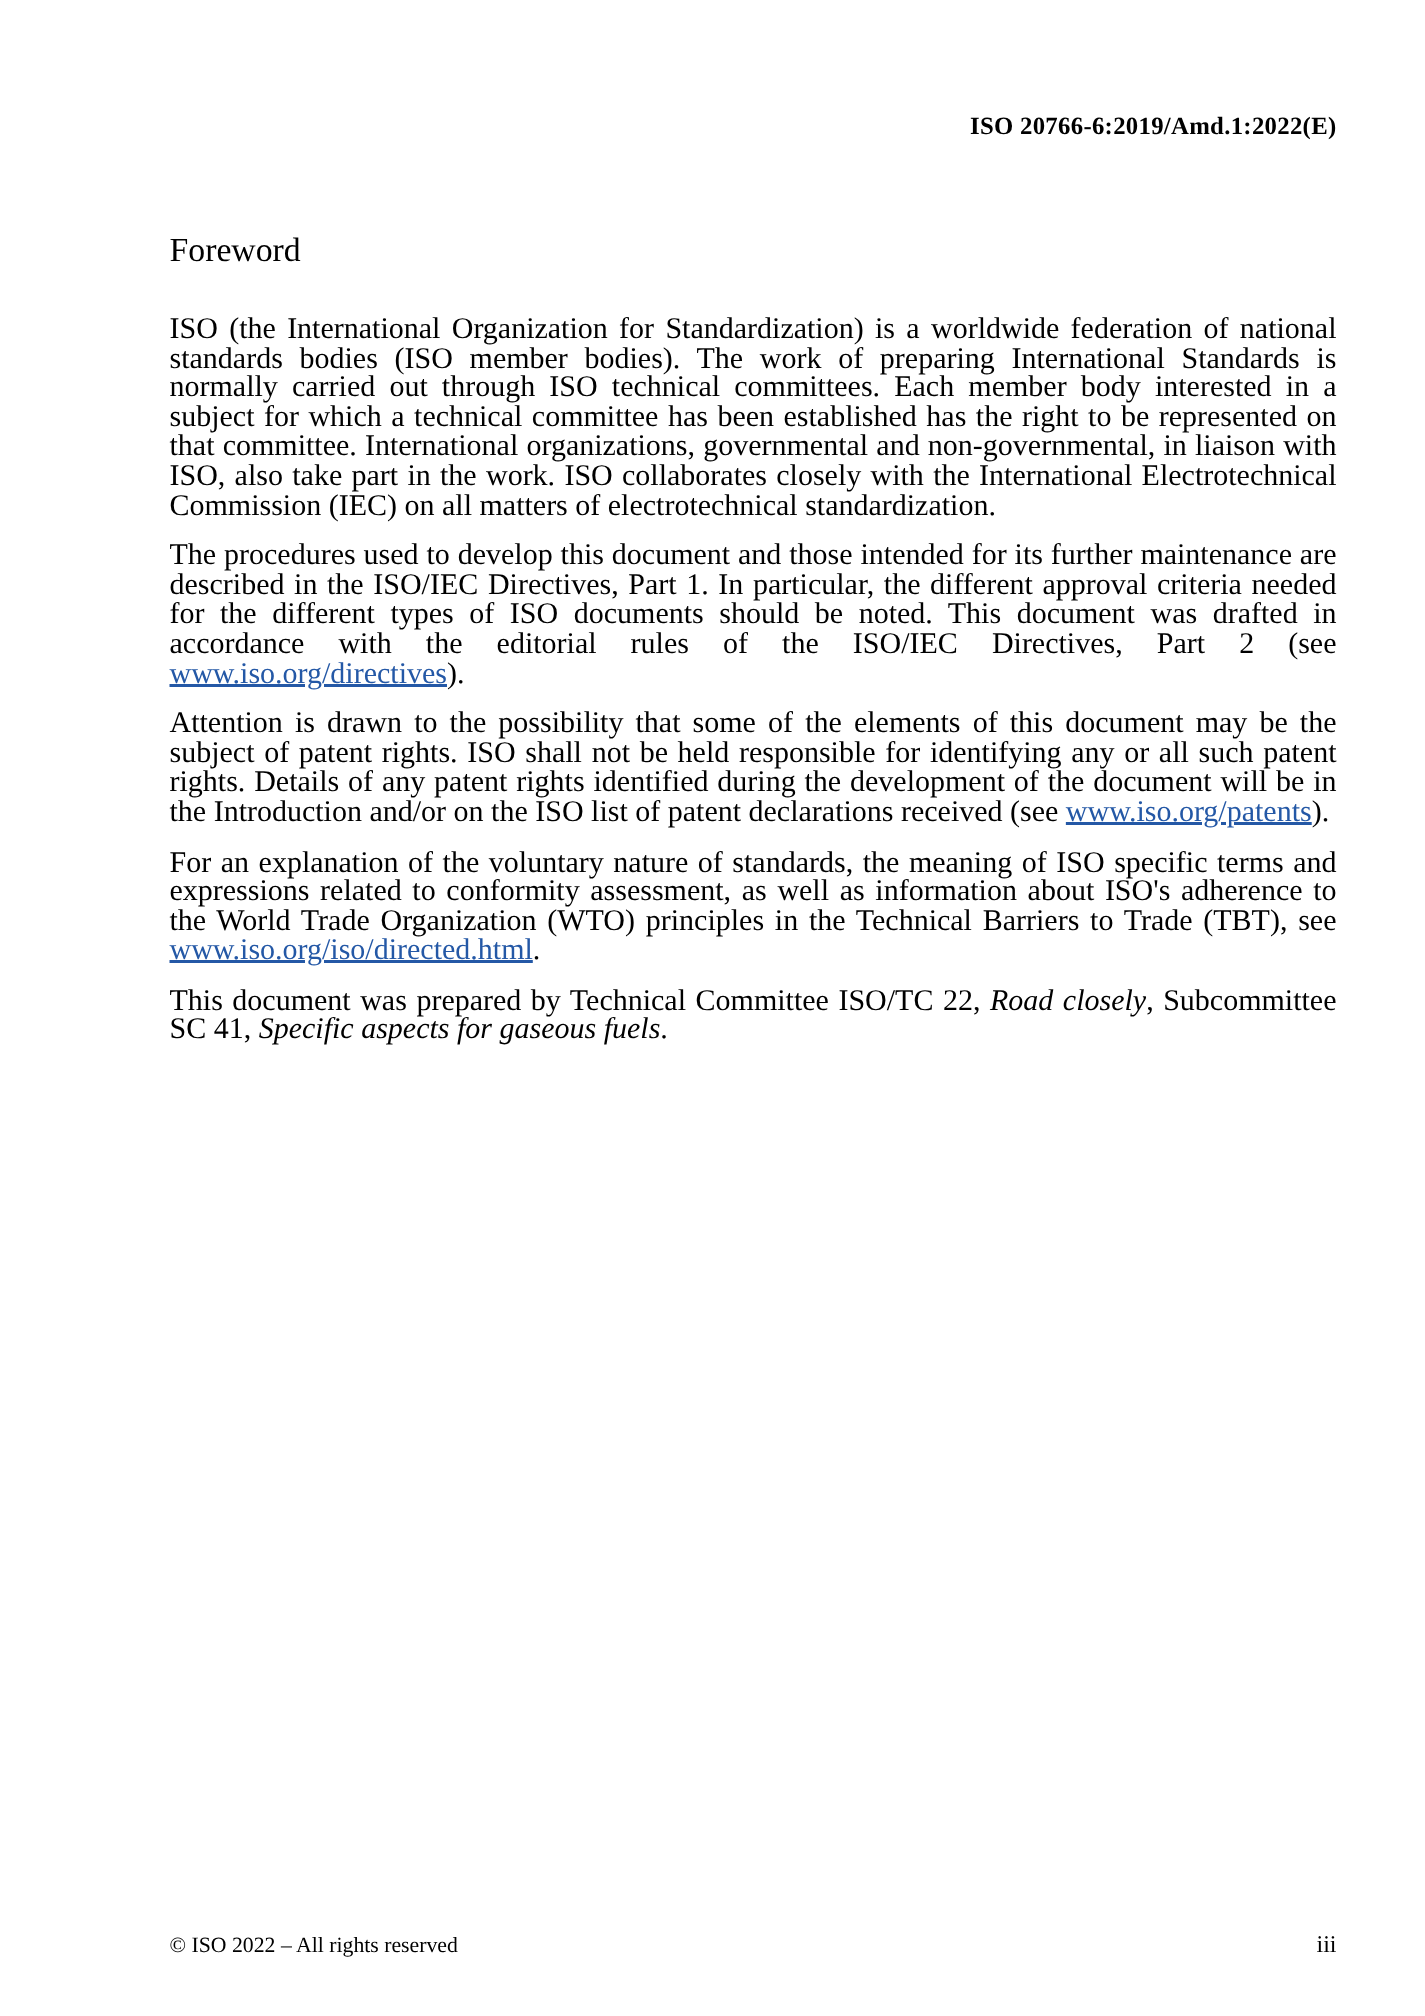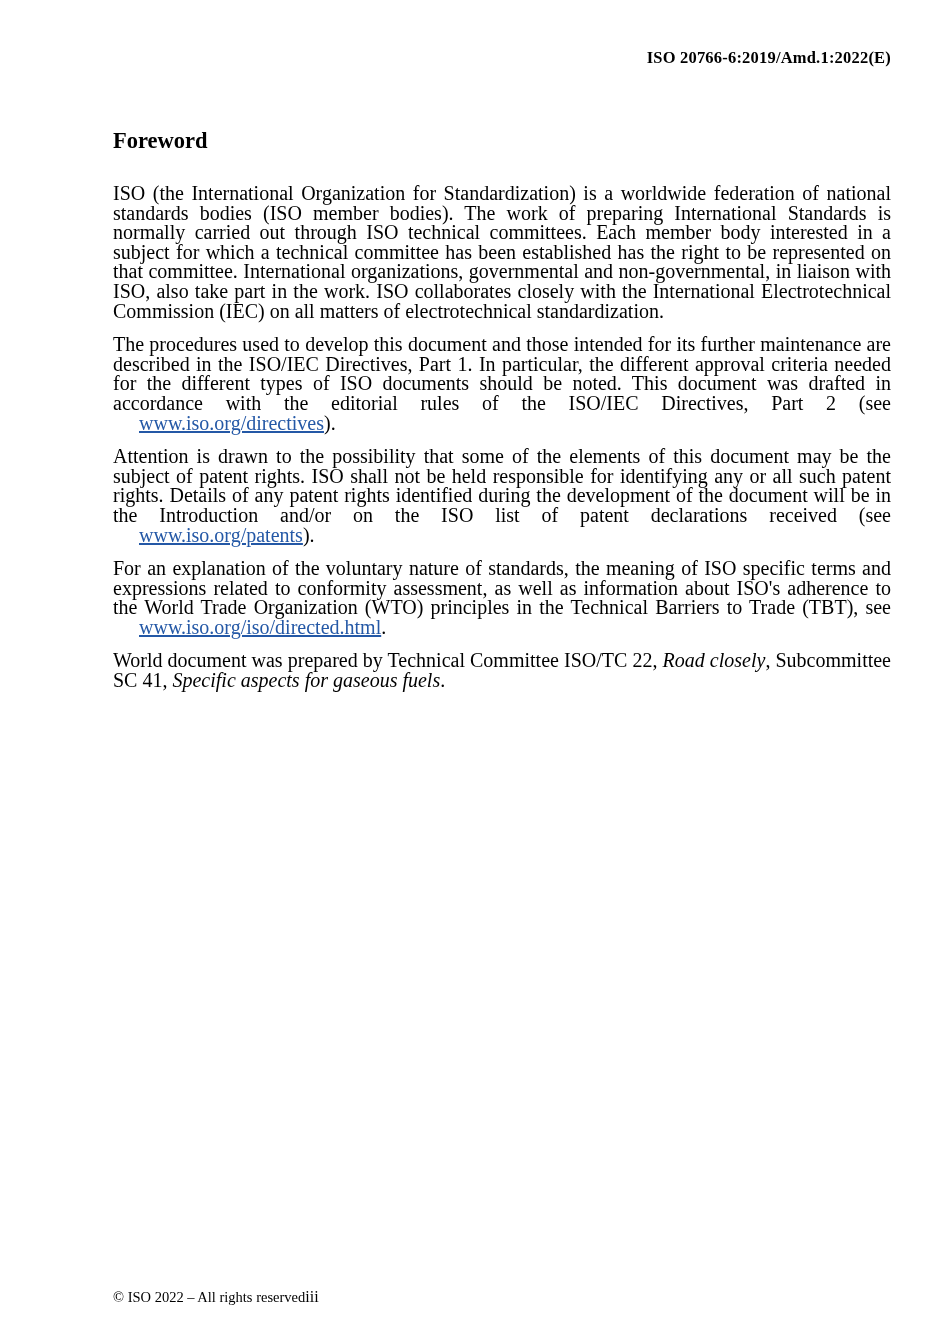--- a/index.html
+++ b/index.html
@@ -16,53 +16,52 @@
     color: var(--text-color);
     overflow: hidden;
   }
   .content {
     position: absolute;
     left: 113px;
     right: 59px;
     top: 0;
   }
   .doc-header {
-    padding-top: 48px;
+    padding-top: 74px;
     text-align: right;
     font-weight: bold;
     font-size: 16.5px;
     letter-spacing: 0.2px;
   }
   h1.fw-title {
     margin: 60px 0 30px 0;
     font-size: 22.5px;
-    font-weight: bold;
+    font-weight: normal;
     color: #000;
   }
   .body-text p {
     margin: 0 0 14px 0;
     font-size: 20px;
     line-height: 19.6px;
     text-align: justify;
     text-justify: inter-word;
   }
   a.link {
     color: var(--link-color);
     text-decoration: underline;
     cursor: pointer;
-    margin-left: 26px;
   }
   .italic { font-style: italic; }
   .footer {
     position: absolute;
     left: 113px;
     right: 59px;
     bottom: 38px;
     display: flex;
-    justify-content: flex-start;
+    justify-content: space-between;
     align-items: baseline;
   }
   .footer .copyright { font-size: 14.5px; }
   .footer .pagenum { font-size: 16px; }
 </style>
 </head>
 <body>
 
 <div class="page">
   <div class="content">
@@ -75,21 +74,21 @@
 
       <p><span>ISO (the International Organization for Standardization) is a worldwide federation of national standards bodies (ISO member bodies). The work of preparing International Standards is normally carried out through ISO technical committees. Each member body interested in a subject for which a technical committee has been established has the right to be represented on that committee. International organizations, governmental and non-governmental, in liaison with ISO, also take part in the work. ISO collaborates closely with the International Electrotechnical Commission (IEC) on all matters of electrotechnical standardization.</span></p>
 
       <p><span>The procedures used to develop this document and those intended for its further maintenance are described in the ISO/IEC Directives, Part 1. In particular, the different approval criteria needed for the different types of ISO documents should be noted. This document was drafted in accordance with the editorial rules of the ISO/IEC Directives, Part 2 (see </span><a class="link">www.iso.org/directives</a><span>).</span></p>
 
       <p><span>Attention is drawn to the possibility that some of the elements of this document may be the subject of patent rights. ISO shall not be held responsible for identifying any or all such patent rights. Details of any patent rights identified during the development of the document will be in the Introduction and/or on the ISO list of patent declarations received (see </span><a class="link">www.iso.org/patents</a><span>).</span></p>
 
 
       <p><span>For an explanation of the voluntary nature of standards, the meaning of ISO specific terms and expressions related to conformity assessment, as well as information about ISO's adherence to the World Trade Organization (WTO) principles in the Technical Barriers to Trade (TBT), see </span><a class="link">www.iso.org/iso/directed.html</a><span>.</span></p>
 
-      <p><span>World document was prepared by Technical Committee ISO/TC 22, </span><span class="italic">Road closely</span><span>, Subcommittee SC 41, </span><span class="italic">Specific aspects for gaseous fuels</span><span>.</span></p>
+      <p><span>This document was prepared by Technical Committee ISO/TC 22, </span><span class="italic">Road closely</span><span>, Subcommittee SC 41, </span><span class="italic">Specific aspects for gaseous fuels</span><span>.</span></p>
 
 
 
     </div>
   </div>
 
   <div class="footer">
     <span class="copyright">© ISO 2022 – All rights reserved</span>
     <span class="pagenum">iii</span>
   </div>

